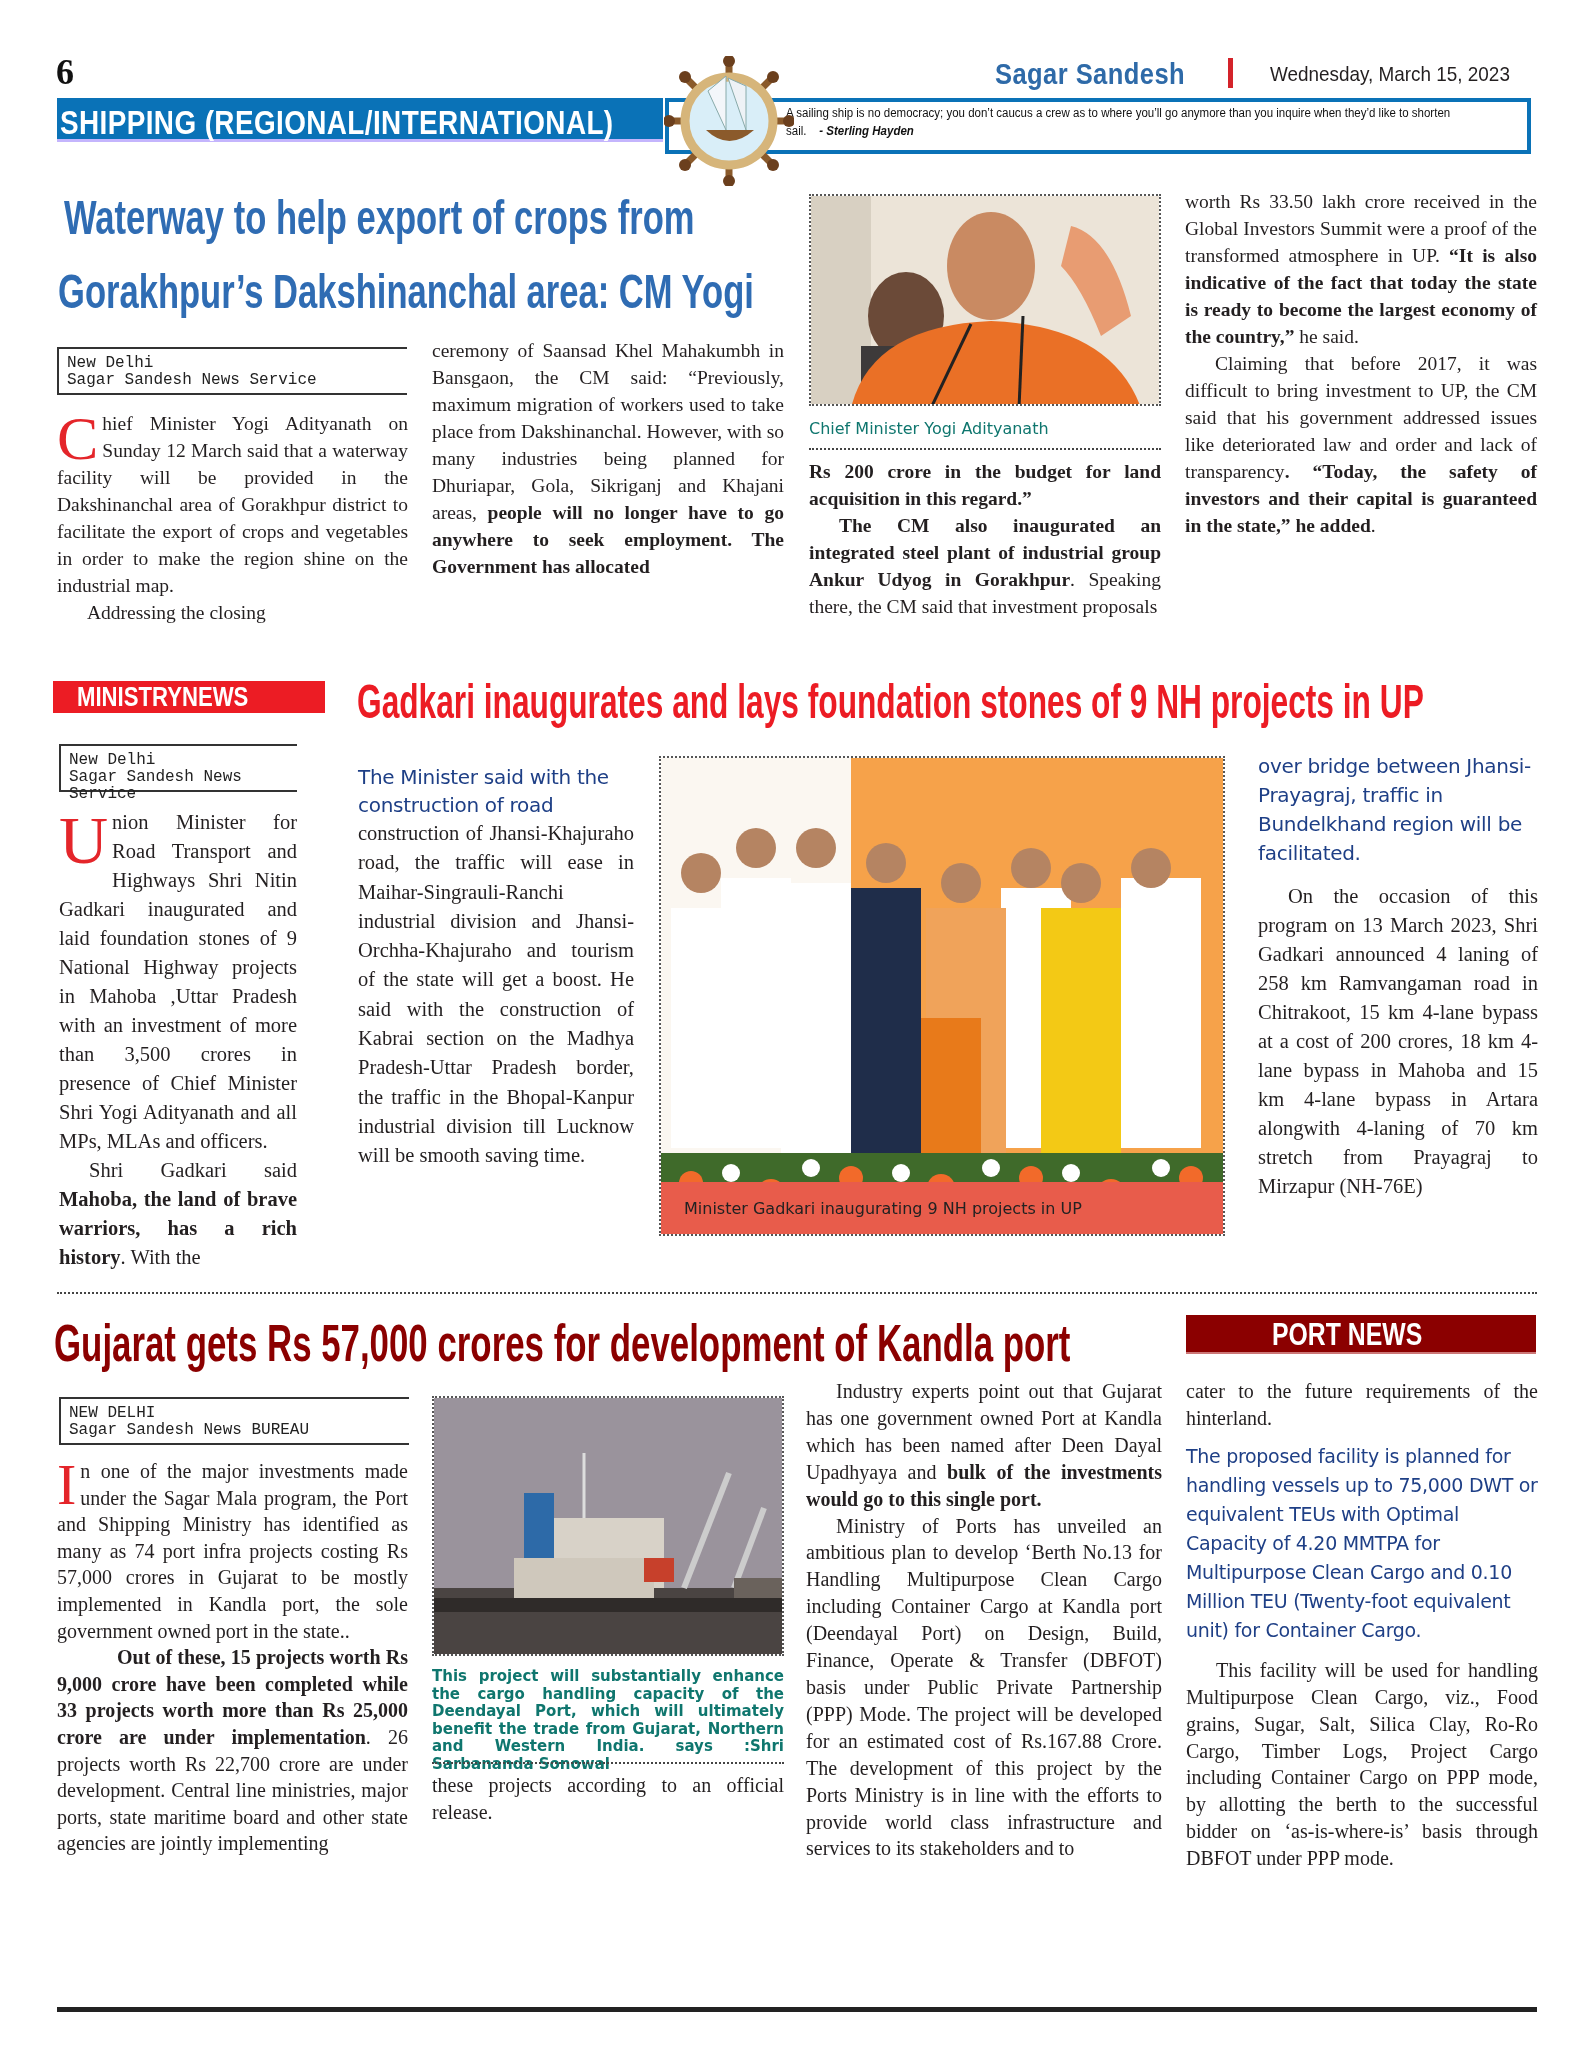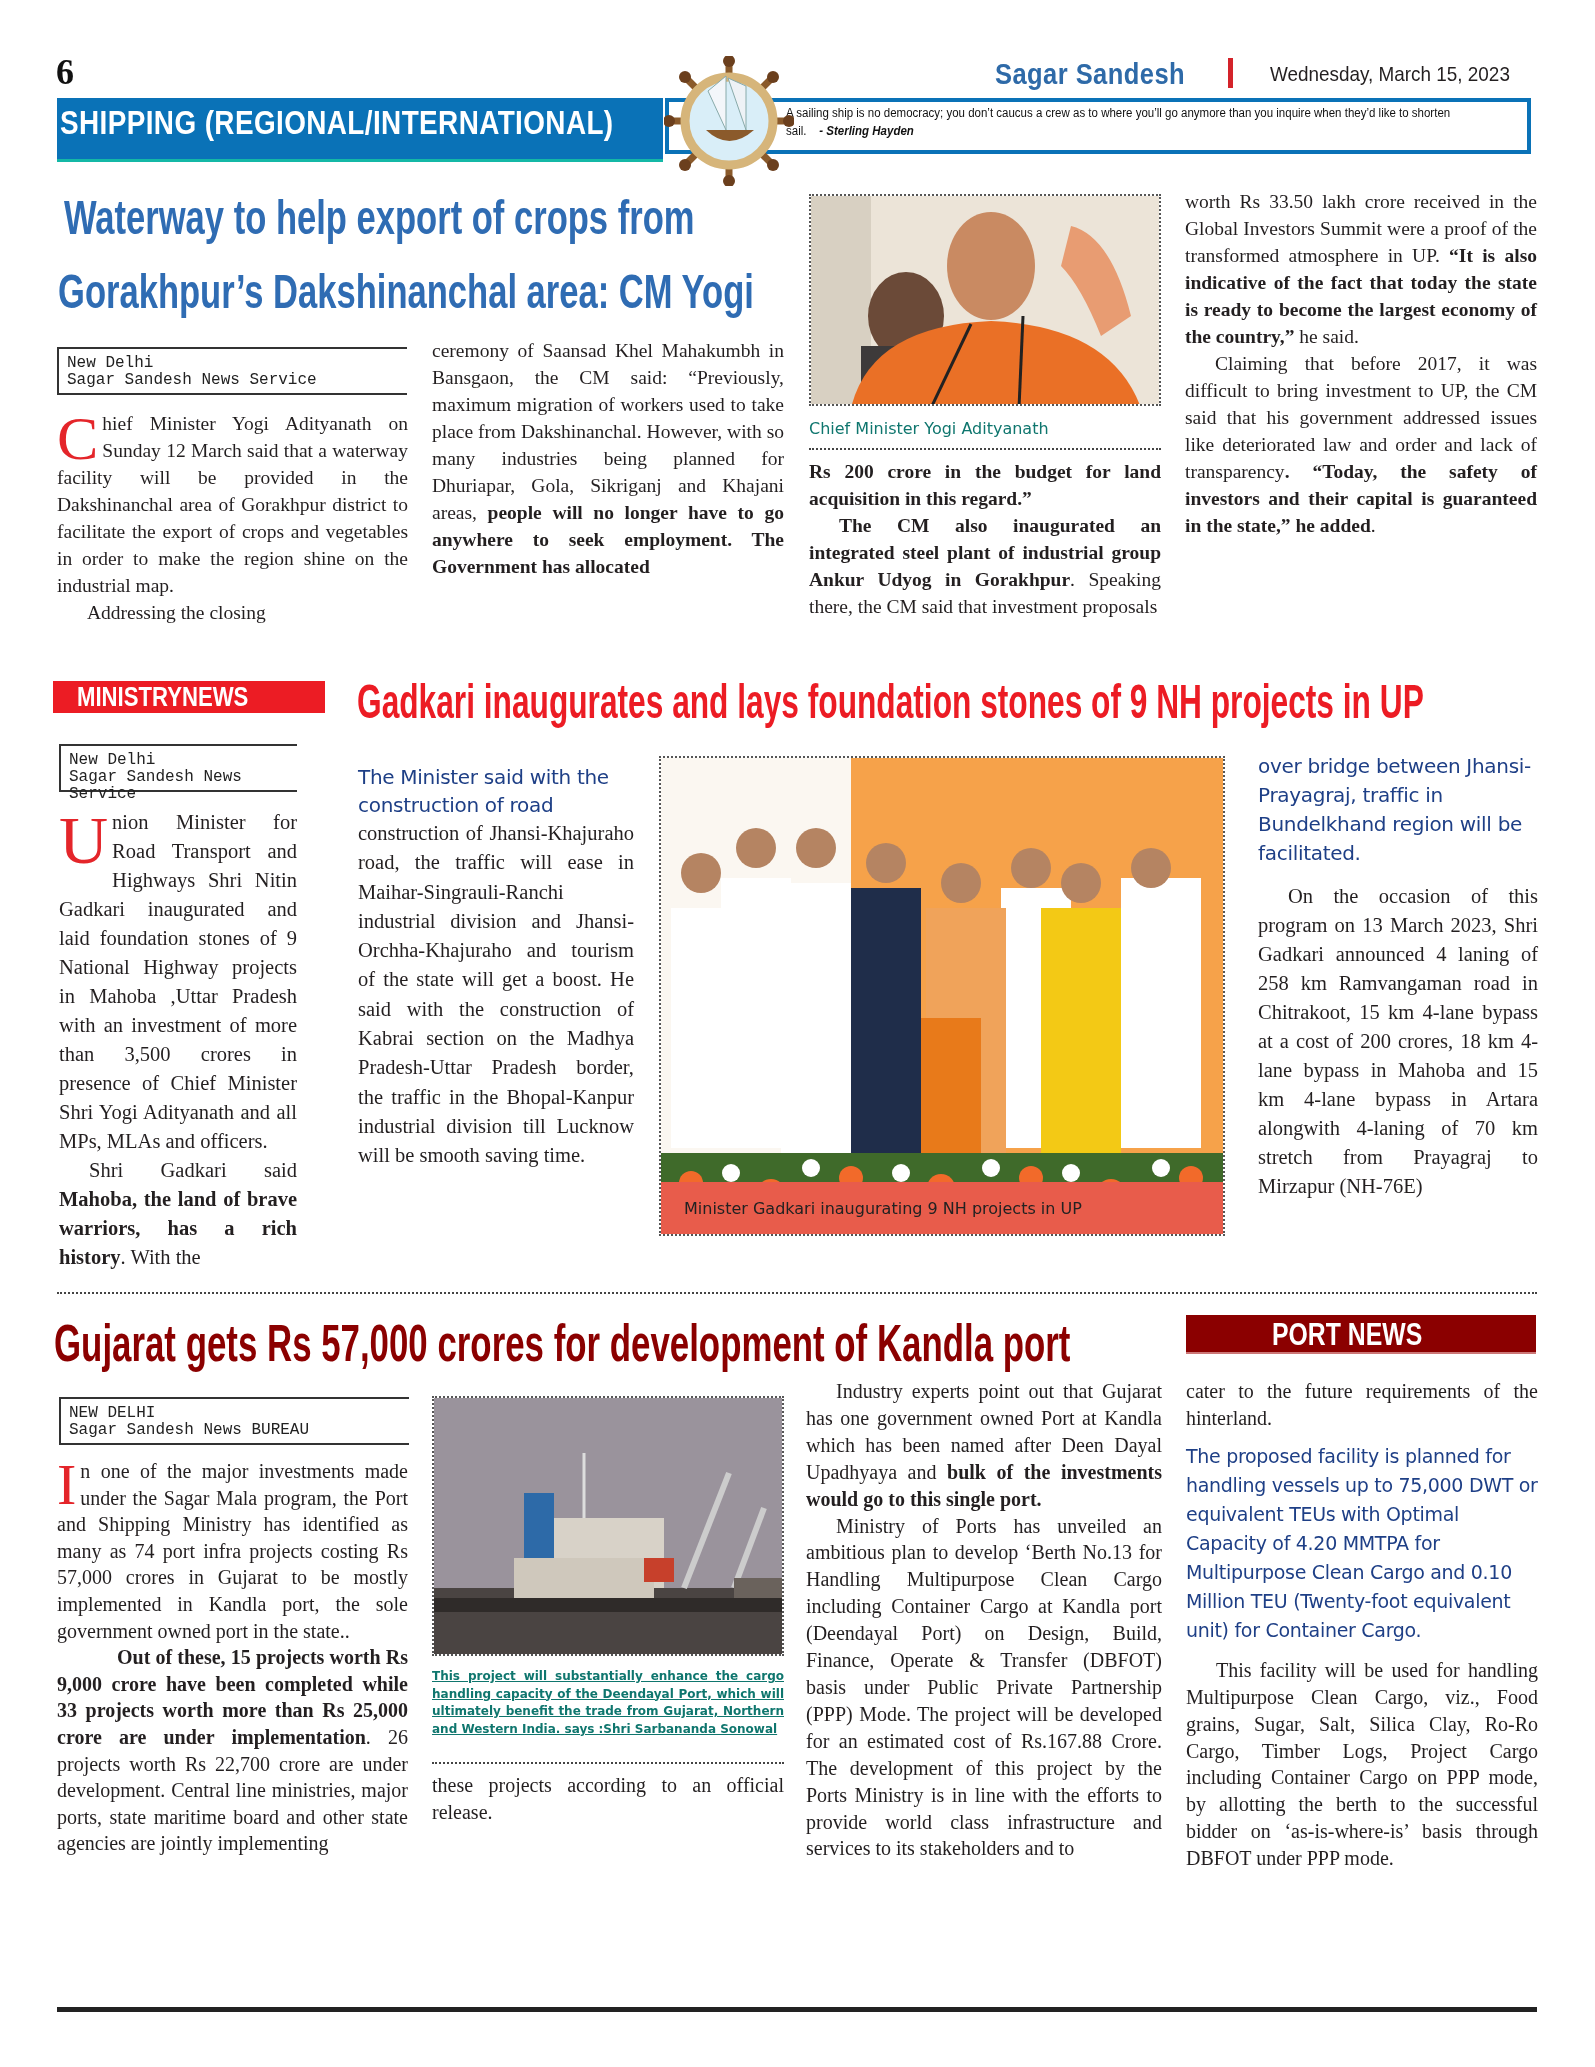--- a/index.html
+++ b/index.html
@@ -5,21 +5,21 @@
   * { box-sizing: border-box; margin: 0; padding: 0; }
   html, body { width: 1595px; height: 2067px; background: #fff; overflow: hidden; }
   body { position: relative; font-family: "Liberation Serif", serif; color: #231f20; }
   .abs { position: absolute; }
 
   
   .page-num { left: 56px; top: 52px; font-family: "Liberation Serif", serif; font-weight: bold; font-size: 36px; line-height: 40px; color: #111; }
   .brand { left: 995px; top: 58px; font-family: "Liberation Sans", sans-serif; font-weight: bold; font-size: 29px; color: #2e6aa8; transform: scaleX(0.88); transform-origin: left; letter-spacing: 0.5px; }
   .brand-sep { left: 1228px; top: 58px; width: 5px; height: 30px; background: #d4232a; }
   .dateline { left: 1270px; top: 62px; font-family: "Liberation Sans", sans-serif; font-size: 21px; color: #231f20; transform: scaleX(0.9); transform-origin: left; }
-  .section-bar { left: 57px; top: 98px; width: 606px; height: 64px; background: #0a72b7; border-bottom: 3px solid #14b8a6; }
+  .section-bar { left: 57px; top: 98px; width: 606px; height: 44px; background: #0a72b7; border-bottom: 3px solid #c4b5fd; }
   .section-bar span { position: absolute; left: 3px; top: 5px; font-family: "Liberation Sans", sans-serif; font-weight: bold; font-size: 34px; color: #fff; transform: scaleX(0.82); transform-origin: left; white-space: nowrap; letter-spacing: 0.5px; }
   .quote-box { left: 665px; top: 98px; width: 866px; height: 56px; border: 4px solid #0a72b7; background: #fff; }
   .quote-text { left: 786px; top: 104px; width: 740px; font-family: "Liberation Sans", sans-serif; font-size: 12.5px; line-height: 18px; color: #111; transform: scaleX(0.92); transform-origin: left; }
   .quote-text i { font-weight: bold; }
   .wheel { left: 664px; top: 56px; width: 130px; height: 130px; }
 
   
   .h1 { font-family: "Liberation Sans", sans-serif; font-weight: bold; white-space: nowrap; transform-origin: left top; }
   .h-waterway { left: 64px; color: #2f6cb3; font-size: 48px; line-height: 64px; transform: scaleX(0.72); }
 
@@ -221,21 +221,21 @@
     <rect x="120" y="120" width="110" height="70" fill="#d8d2c8"></rect>
     <rect x="80" y="160" width="140" height="50" fill="#cfc8bc"></rect>
     <rect x="210" y="160" width="30" height="24" fill="#c7402b"></rect>
     <line x1="150" y1="120" x2="150" y2="55" stroke="#ddd" stroke-width="3"></line>
     <line x1="250" y1="190" x2="295" y2="75" stroke="#ccc" stroke-width="6"></line>
     <line x1="300" y1="190" x2="330" y2="110" stroke="#ccc" stroke-width="6"></line>
     <rect x="300" y="180" width="52" height="20" fill="#6a625c"></rect>
     <rect x="0" y="200" width="352" height="14" fill="#2f2b29"></rect>
   </svg>
 </div>
-<div class="abs cap-sans" style="left:432px;top:1668px;width:352px;font-weight:bold;font-size:12px;line-height:17.5px;text-align:justify;text-decoration:underline;">This project will substantially enhance the cargo handling capacity of the Deendayal Port, which will ultimately benefit the trade from Gujarat, Northern and Western India. says :Shri Sarbananda Sonowal</div>
+<div class="abs cap-sans" style="left:432px;top:1668px;width:352px;font-weight:bold;font-size:15px;line-height:17.5px;text-align:justify;">This project will substantially enhance the cargo handling capacity of the Deendayal Port, which will ultimately benefit the trade from Gujarat, Northern and Western India. says :Shri Sarbananda Sonowal</div>
 <div class="abs dotted-rule" style="left:432px;top:1762px;width:352px;"></div>
 <div class="abs col" style="left:432px;top:1772px;width:352px;font-size:20px;line-height:26.6px;">
   <p class="noind">these projects according to an official release.</p>
 </div>
 
 <div class="abs col" style="left:806px;top:1378px;width:356px;font-size:20px;line-height:26.9px;">
   <p><span>Industry experts point out that Gujarat has one government owned Port at Kandla which has been named after Deen Dayal Upadhyaya and </span><b>bulk of the investments would go to this single port.</b></p>
   <p>Ministry of Ports has unveiled an ambitious plan to develop ‘Berth No.13 for Handling Multipurpose Clean Cargo including Container Cargo at Kandla port (Deendayal Port) on Design, Build, Finance, Operate &amp; Transfer (DBFOT) basis under Public Private Partnership (PPP) Mode.  The project will be developed for an estimated cost of Rs.167.88 Crore. The development of this project by the Ports Ministry is in line with the efforts to provide world class infrastructure and services to its stakeholders and to</p>
 </div>
 

